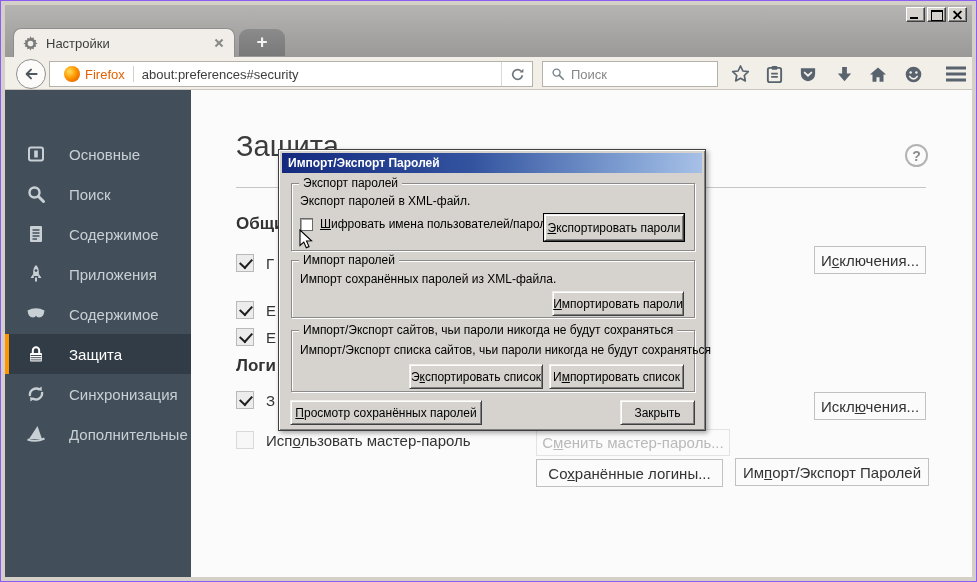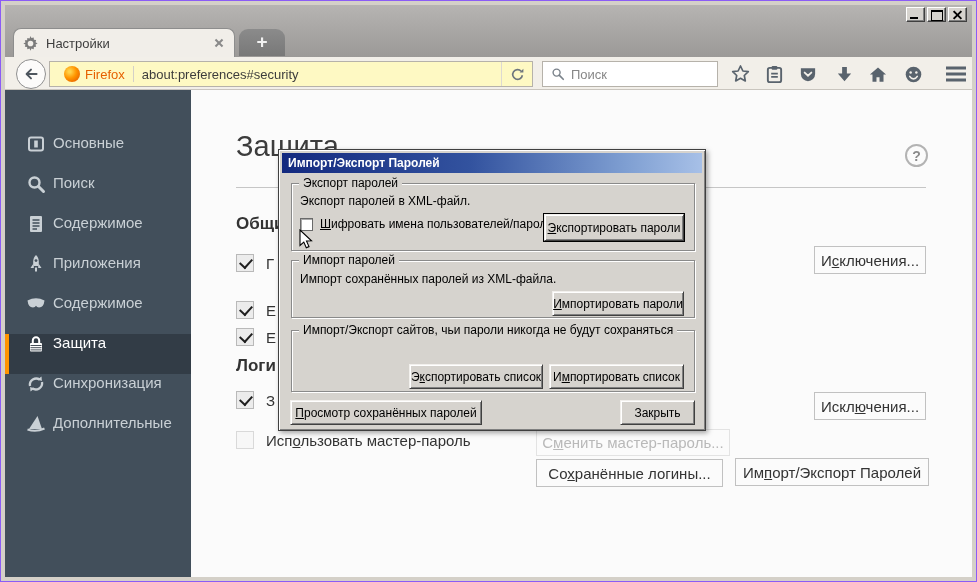--- a/index.html
+++ b/index.html
@@ -36,40 +36,40 @@
   .newtab { position:absolute; left:234px; bottom:1px; width:46px; height:27px;
     background:linear-gradient(#8b8b8b,#787878); border-radius:9px 9px 0 0;
     color:#f2f2f2; font-size:19px; line-height:26px; text-align:center; font-weight:bold; }
 
   
   .navbar { position:absolute; left:4px; top:56px; right:4px; height:33px;
     background:#f2efe9; border-bottom:1px solid #c9c5be; }
   .backbtn { position:absolute; left:11px; top:2px; width:30px; height:30px; border-radius:50%;
     background:#fcfbfa; border:1px solid #8f8f8f; color:#4e565e;
     display:flex; align-items:center; justify-content:center; z-index:2; }
-  .urlbar { position:absolute; left:44px; top:4px; width:484px; height:26px; background:#fef9c3;
+  .urlbar { position:absolute; left:44px; top:4px; width:484px; height:26px; background:#ffffff;
     border:1px solid #b6b2aa; display:flex; align-items:center; padding-left:14px; font-size:13px; }
   .ff-badge { display:flex; align-items:center; gap:5px; color:#e66000; }
   .ff-logo { width:16px; height:16px; border-radius:50%;
     background:radial-gradient(circle at 35% 35%, #ffd24a 8%, #ff9500 45%, #e66000 85%); }
   .urlbar-sep { width:1px; height:16px; background:#d4d0c8; margin:0 8px; }
   .url-text { color:#3d3d3d; }
   .reload { margin-left:auto; width:31px; height:100%; border-left:1px solid #ddd9d2;
     display:flex; align-items:center; justify-content:center; color:#6e767e; }
   .searchbox { position:absolute; left:537px; top:4px; width:176px; height:26px; background:#fff;
     border:1px solid #b6b2aa; display:flex; align-items:center; gap:6px; padding:0 8px;
     color:#878787; font-size:13px; }
   .ticon { position:absolute; top:7px; width:22px; height:20px; color:#59636d;
     display:flex; align-items:center; justify-content:center; }
 
   
   .content { position:absolute; left:4px; top:89px; right:4px; bottom:4px; background:#fbfbfb; overflow:hidden; }
   .sidebar { position:absolute; left:0; top:0; width:186px; height:100%; background:#424f5b; }
-  .side-item { position:absolute; left:0; width:186px; height:40px; display:flex; 
-    gap:7px; padding-left:21px; color:#c9d0d5; font-size:15px; }
+  .side-item { position:absolute; left:0; width:186px; height:40px; display:flex; align-items:center;
+    gap:23px; padding-left:21px; color:#c9d0d5; font-size:15px; }
   .side-item.selected { background:#323c46; border-left:4px solid #ff9400; padding-left:17px; color:#fff; }
   .side-icon { width:20px; height:20px; flex:none; }
 
   .page-title { position:absolute; left:231px; top:40px; font-size:29px; color:#3c3c3c; }
   .help-circle { position:absolute; left:900px; top:54px; width:23px; height:23px; border-radius:50%;
     border:2px solid #b3b3b3; color:#8b8b8b; font-size:14px; font-weight:bold;
     display:flex; align-items:center; justify-content:center; }
   .divider { position:absolute; left:231px; top:97px; width:690px; height:1px; background:#c6c6c6; }
   .sec-head { position:absolute; left:231px; font-size:17px; font-weight:bold; color:#333; }
 
@@ -323,20 +323,21 @@
     <div class="dlg-group" style="left:12px;top:110px;width:404px;height:58px">
       <span class="dlg-legend">Импорт паролей</span>
       <span class="dlg-text" style="left:8px;top:11px">Импорт сохранённых паролей из XML-файла.</span>
       <span class="dlg-btn" style="left:260px;top:30px;width:132px;height:25px">
           <span><span></span><span class="ak">И</span><span>мпортировать пароли</span></span>
         </span>
     </div>
 
     <div class="dlg-group" style="left:12px;top:180px;width:404px;height:62px">
       <span class="dlg-legend">Импорт/Экспорт сайтов, чьи пароли никогда не будут сохраняться</span>
+      <span class="dlg-text" style="left:8px;top:12px">Импорт/Экспорт списка сайтов, чьи пароли никогда не будут сохраняться</span>
       <span class="dlg-btn" style="left:117px;top:33px;width:134px;height:25px">
           <span><span>Э</span><span class="ak">к</span><span>спортировать список</span></span>
         </span>
       <span class="dlg-btn" style="left:257px;top:33px;width:135px;height:25px">
           <span><span>И</span><span class="ak">м</span><span>портировать список</span></span>
         </span>
     </div>
 
     <span class="dlg-btn" style="left:11px;top:250px;width:192px;height:25px">
         <span><span></span><span class="ak">П</span><span>росмотр сохранённых паролей</span></span>

